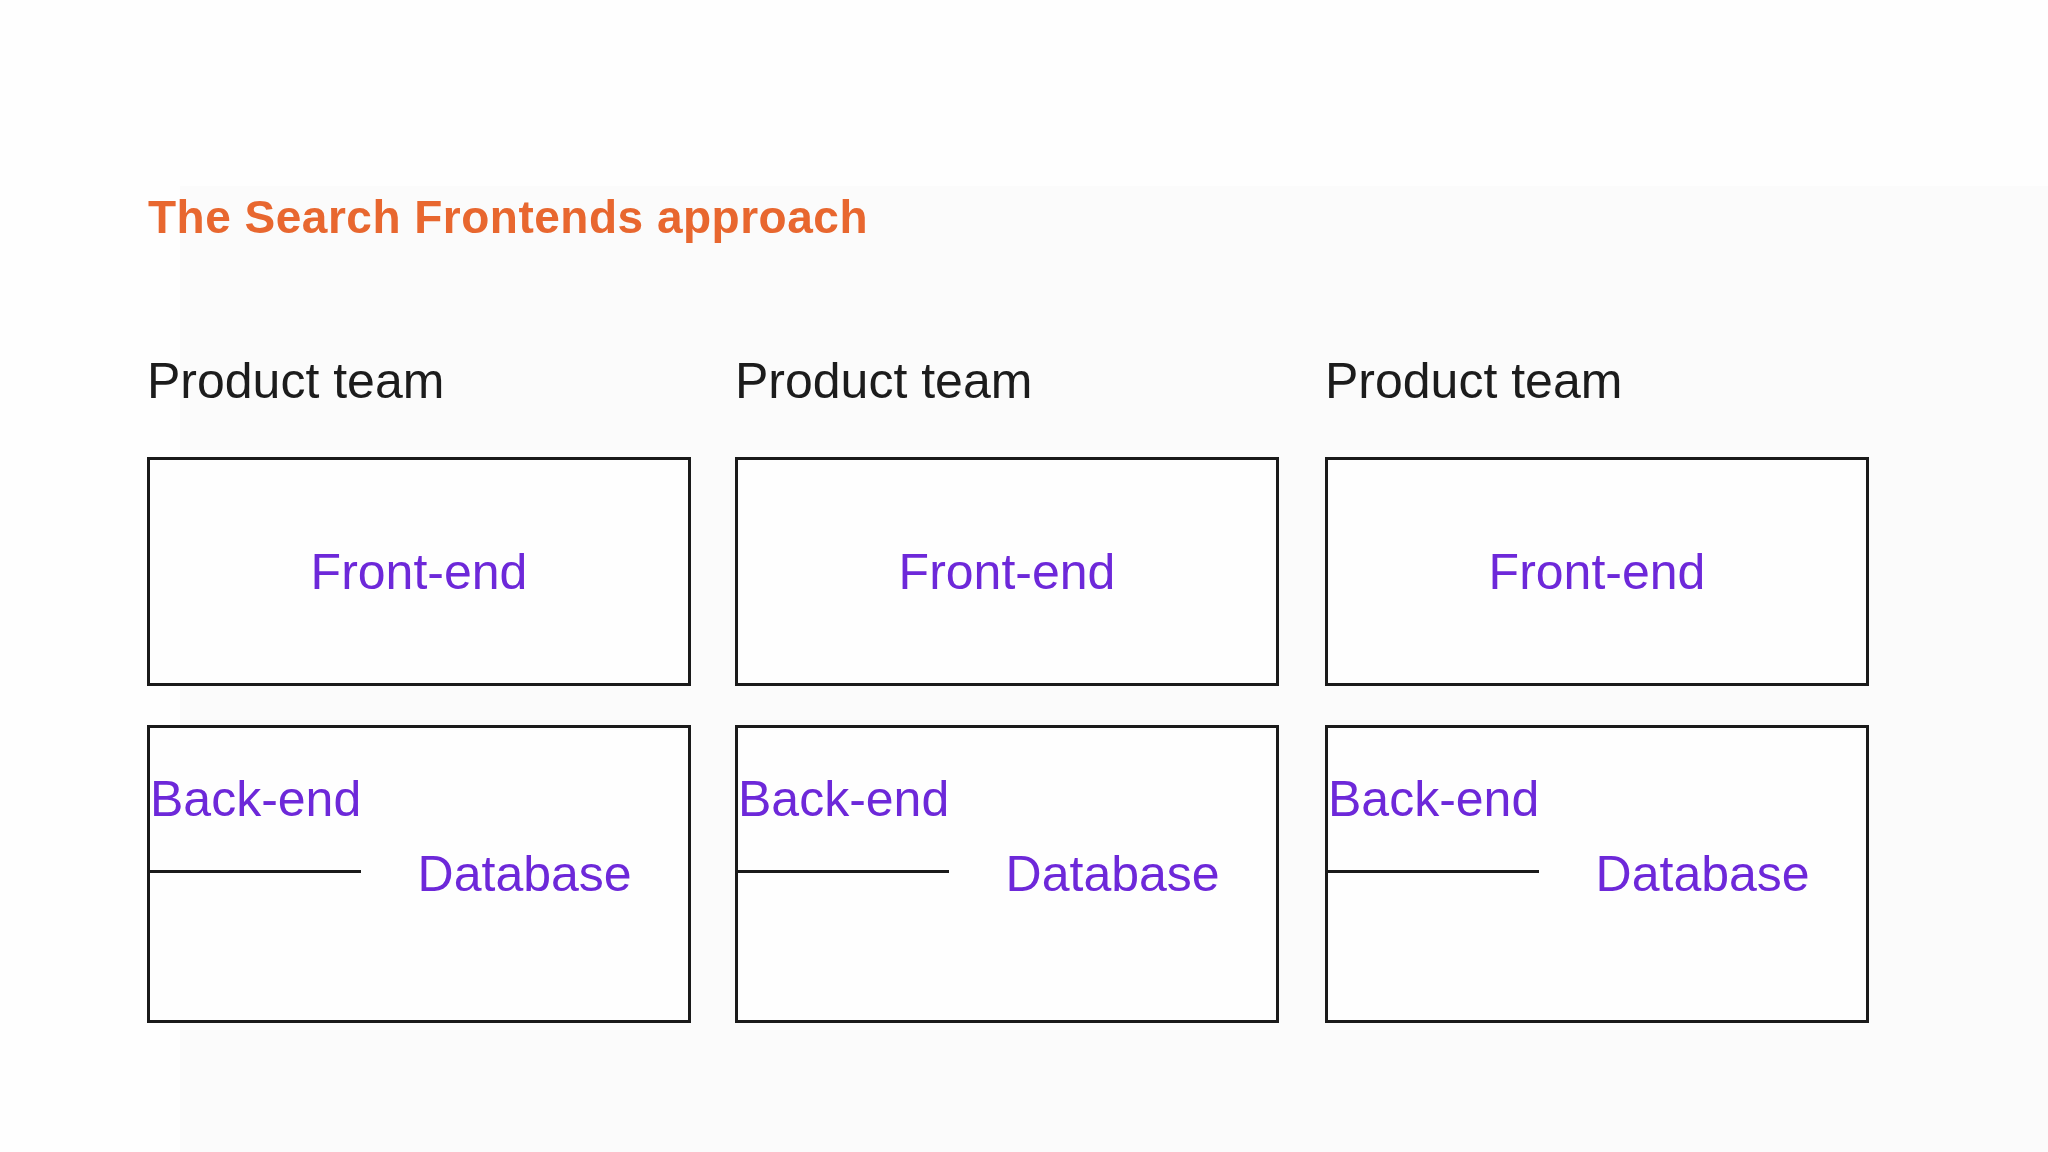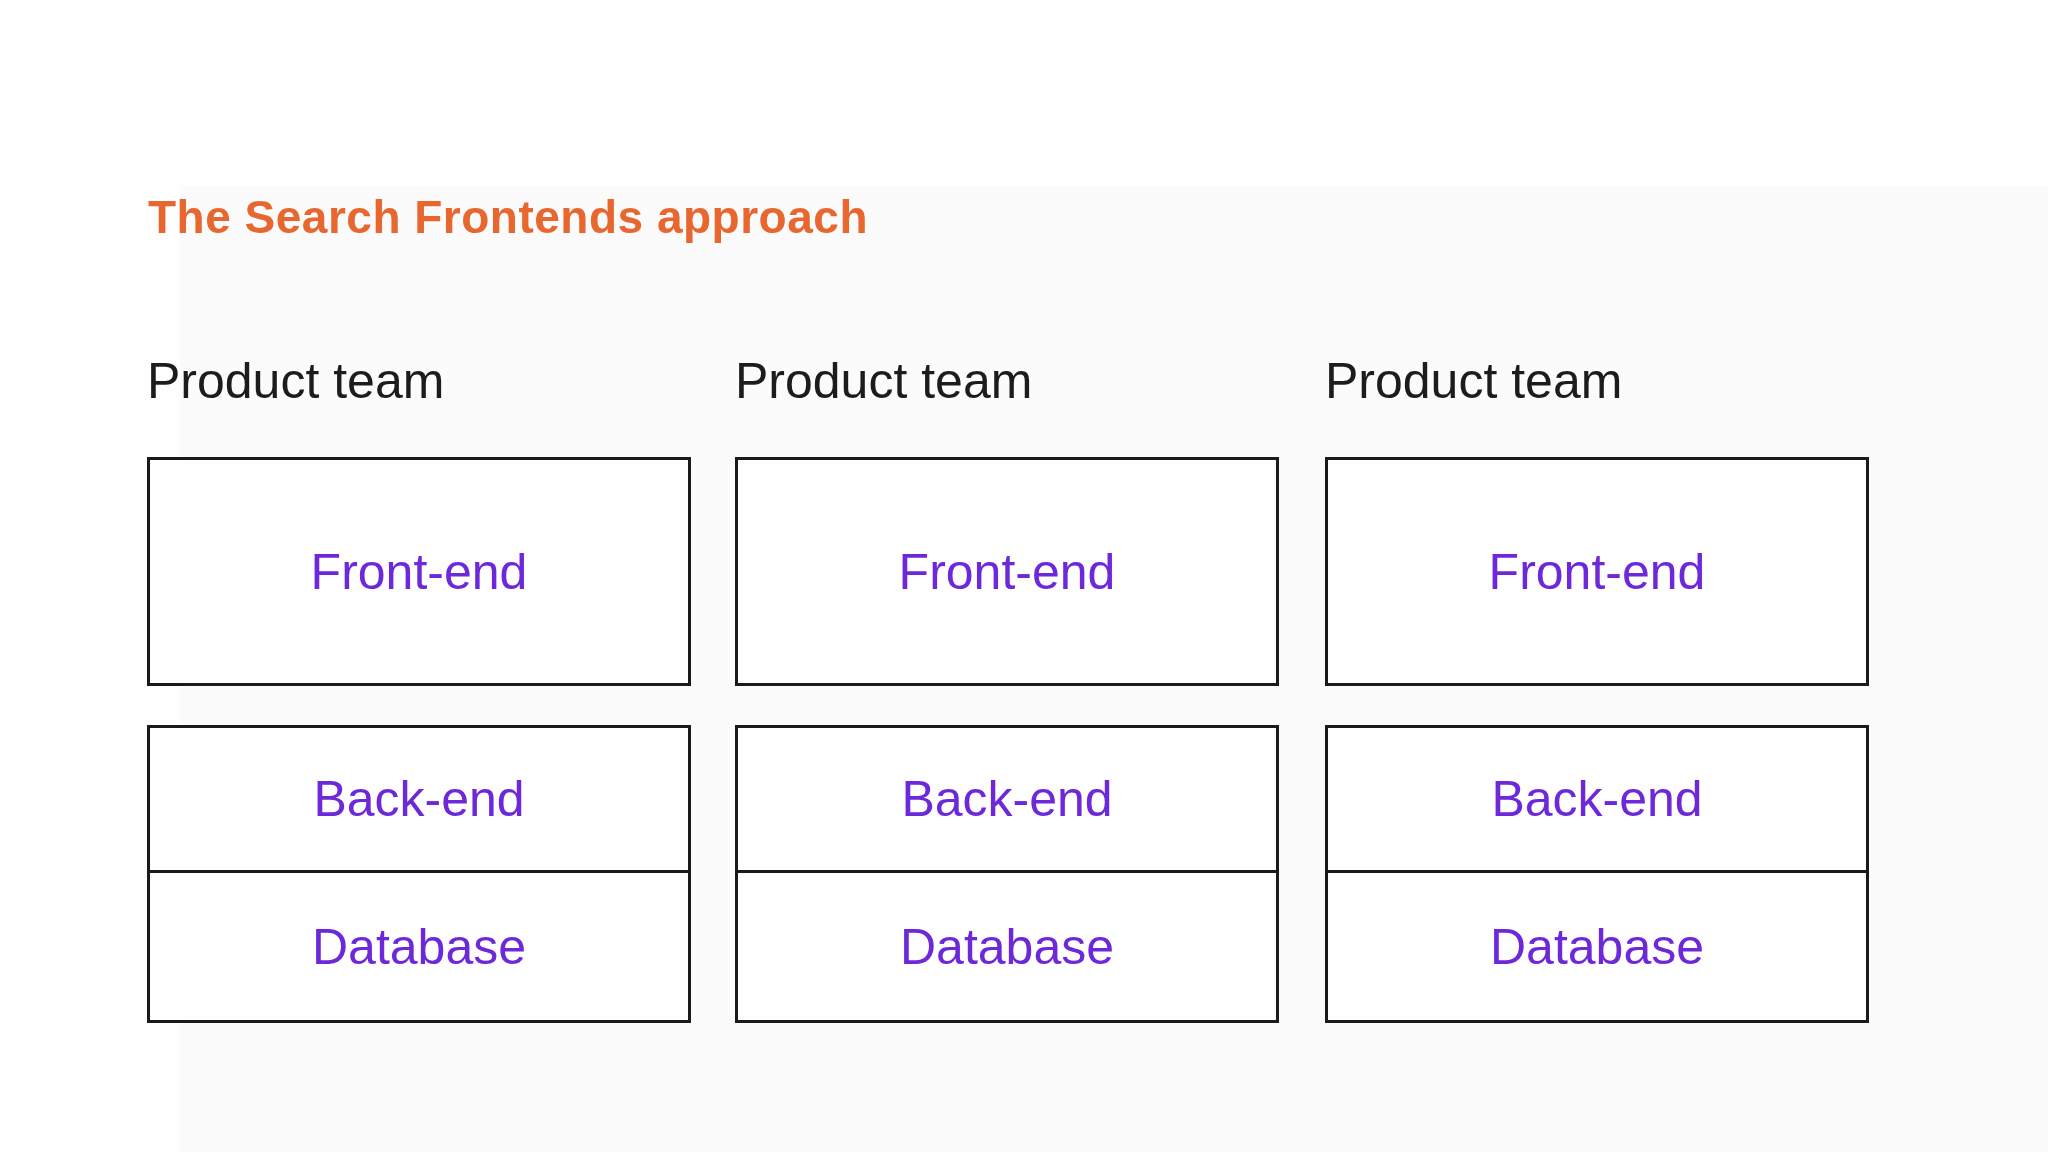--- a/index.html
+++ b/index.html
@@ -78,21 +78,21 @@
 
   .stack {
     position: absolute;
     left: 0;
     top: 725px;
     width: 544px;
     height: 298px;
     border: 3px solid #1a1a1a;
     background: #fefefe;
     display: flex;
-    flex-direction: column;
+    flex-direction: row;
   }
 
   .stack .layer {
     display: flex;
     align-items: center;
     justify-content: center;
   }
 
   .layer-backend {
     height: 145px;

